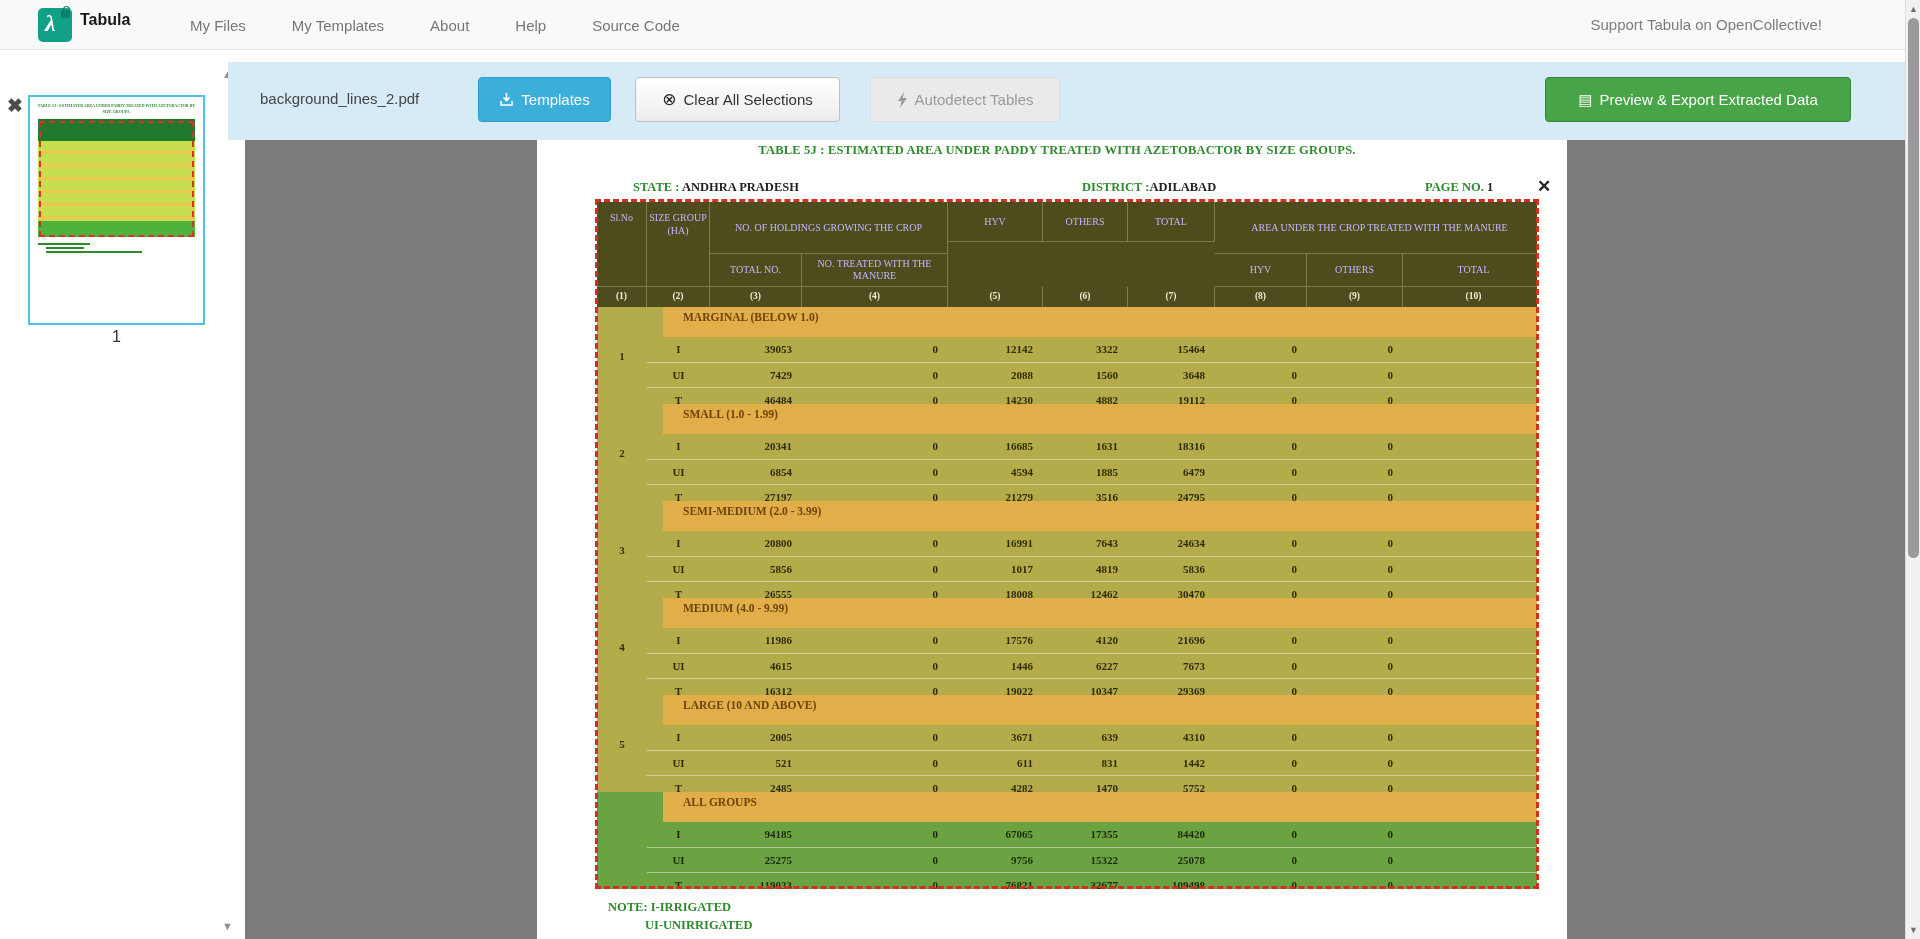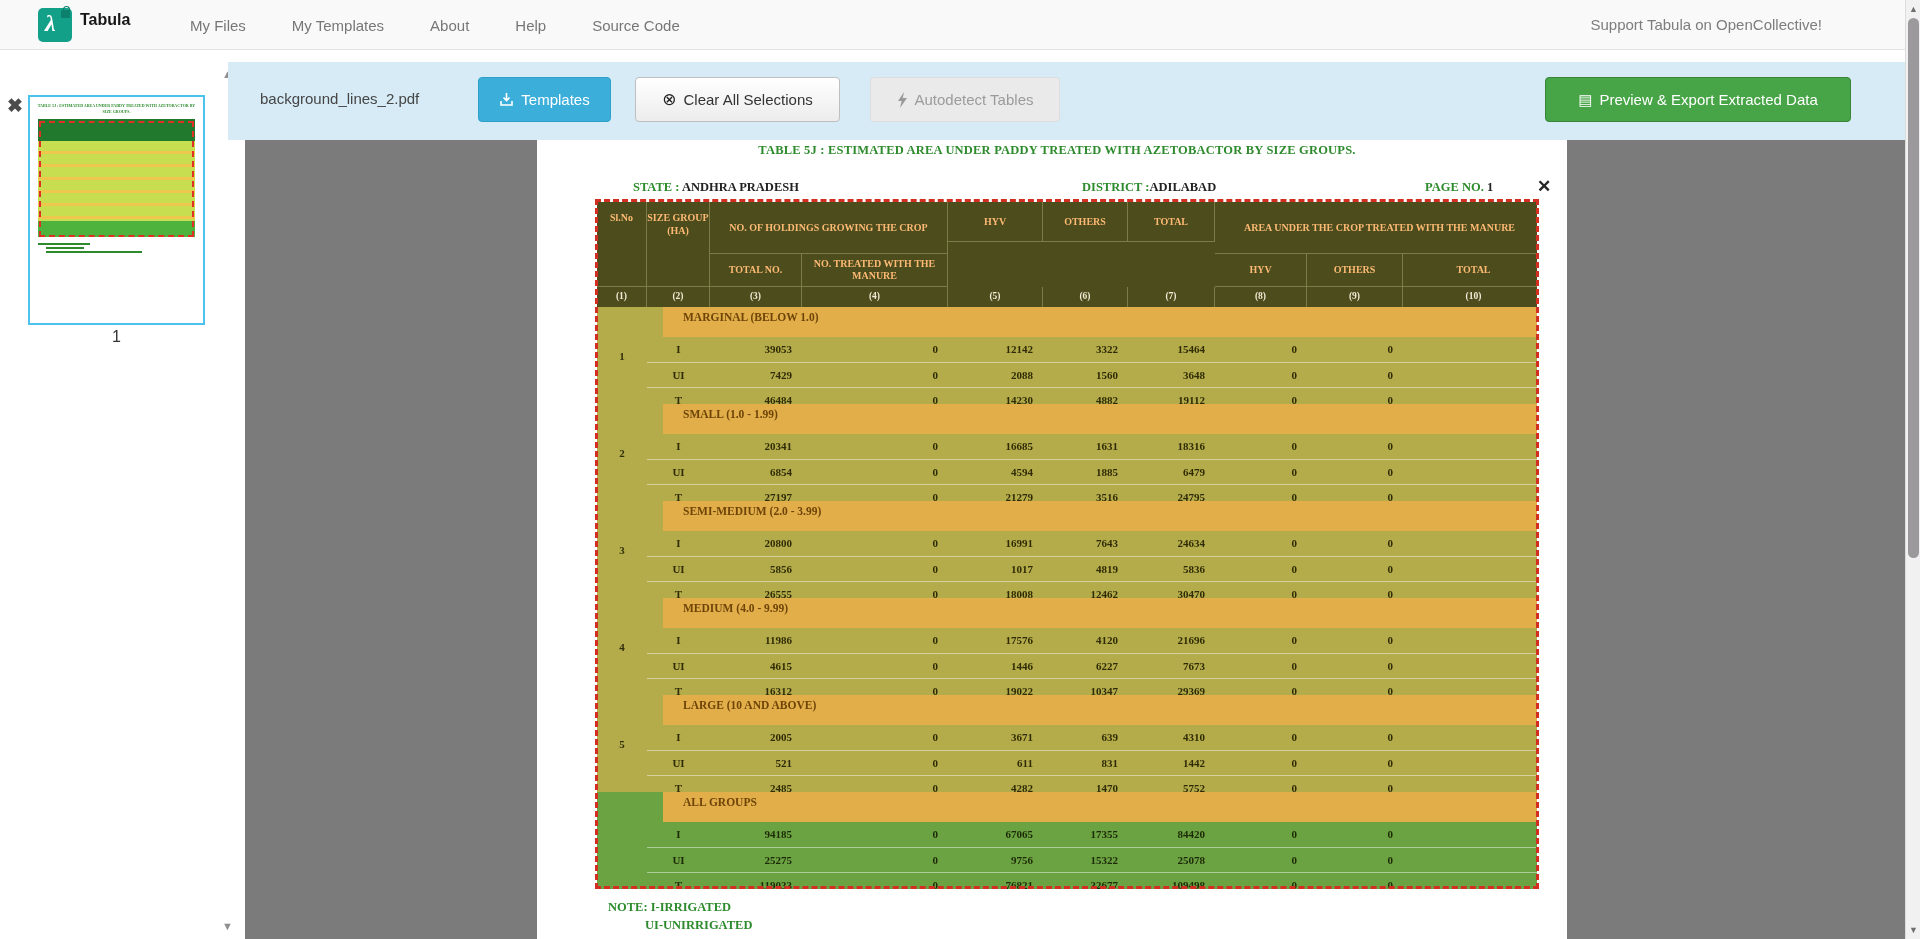--- a/index.html
+++ b/index.html
@@ -70,21 +70,21 @@
   .meta .lab{color:var(--pdf-green);} .meta .val{color:#222;}
   .meta-state{position:absolute;left:96px;} .meta-district{position:absolute;left:545px;}
   .meta-page{position:absolute;left:888px;}
   .sel-close{position:absolute;left:1000px;top:38px;font-size:17px;font-weight:bold;color:#262626;
              cursor:pointer;line-height:1;}
 
   
   .tbl{position:absolute;left:60px;top:62px;width:940px;height:687px;overflow:hidden;
        font-family:"Liberation Serif",serif;}
   .tbl-inner{width:948px;}
-  .thead{display:flex;height:85px;background:var(--header-olive);color:#fdba74;font-weight:bold;}
+  .thead{display:flex;height:85px;background:var(--header-olive);color:#c4b5fd;font-weight:normal;}
   .hspan{border-right:1px solid #7c7c49;border-bottom:1px solid #7c7c49;text-align:center;
          font-size:10px;padding-top:9px;line-height:13px;}
   .hgroup{display:flex;flex-direction:column;}
   .hg-top{height:62px;border-right:1px solid #7c7c49;border-bottom:1px solid #7c7c49;
           display:flex;align-items:center;justify-content:center;text-align:center;
           font-size:10px;line-height:13px;padding:0 18px;}
   .hg-subs{display:flex;height:40px;}
   .hg-subs .sub{border-right:1px solid #7c7c49;border-bottom:1px solid #7c7c49;display:flex;
           align-items:center;justify-content:center;text-align:center;font-size:10px;line-height:12px;padding:0 6px;}
   .hnums{display:flex;height:20px;background:var(--header-olive);color:#f2ebd6;font-weight:bold;}

